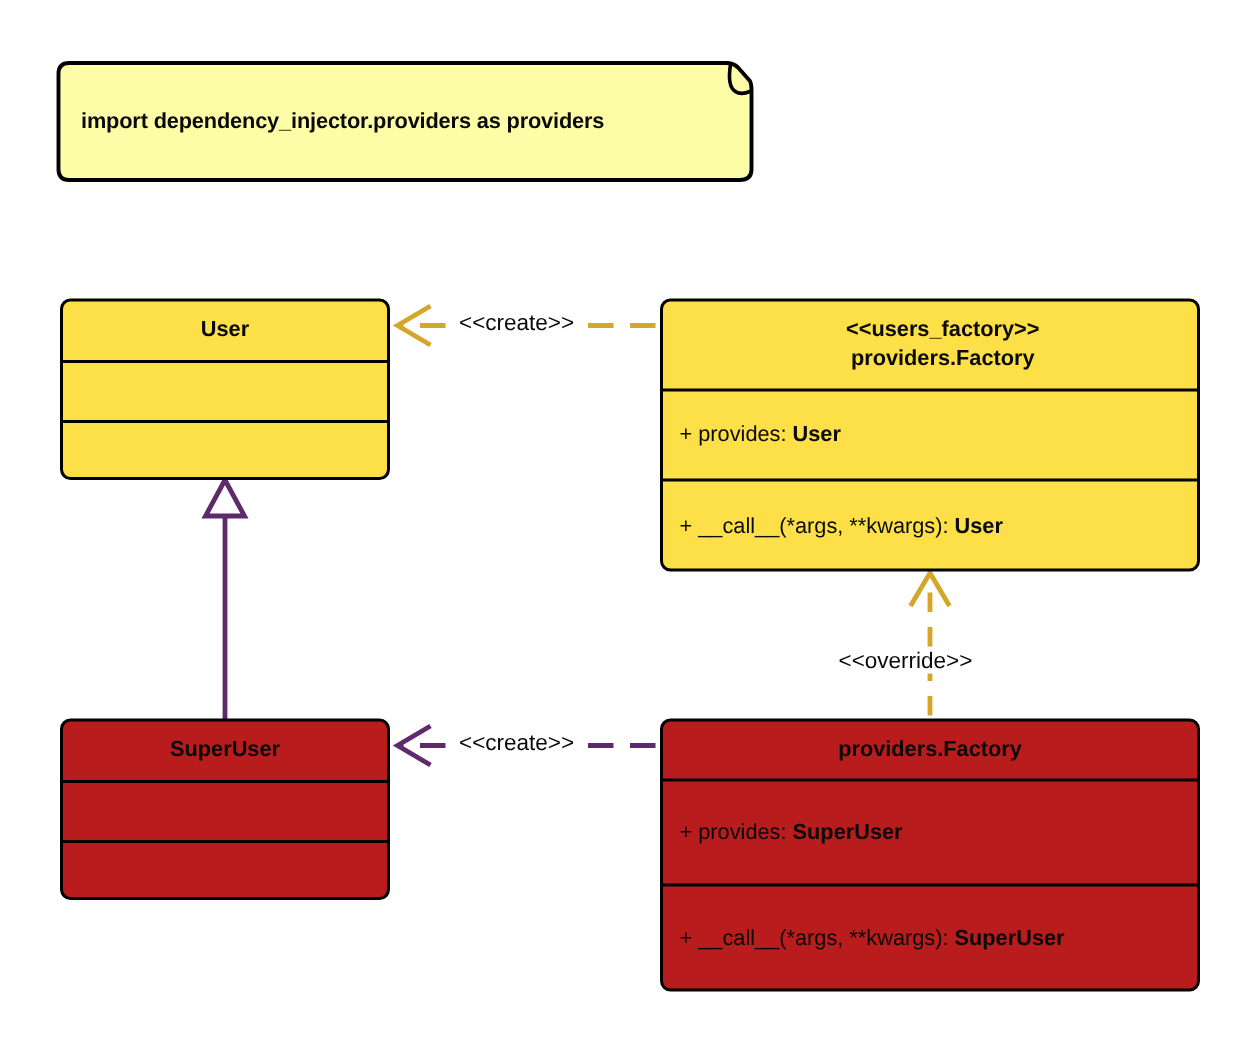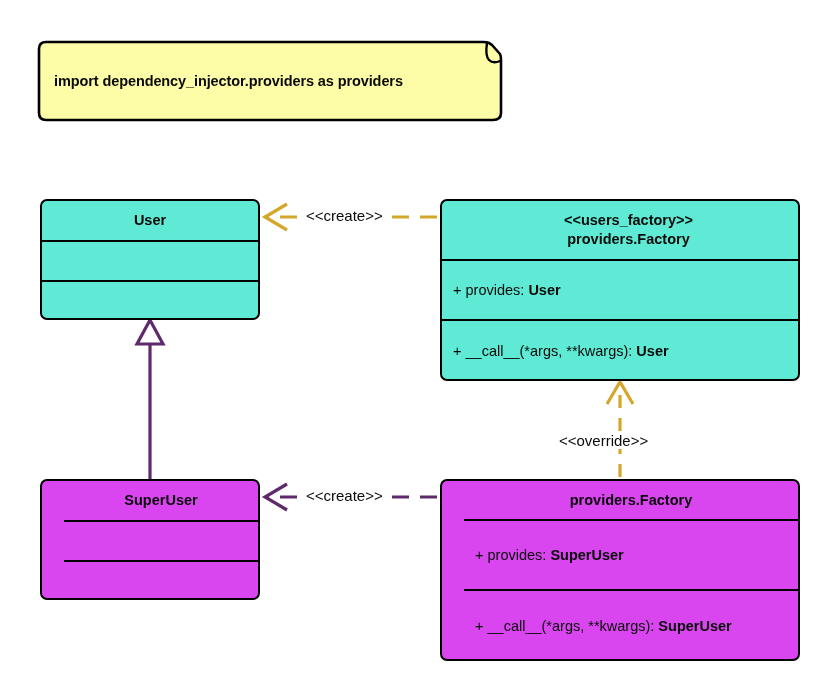--- a/index.html
+++ b/index.html
@@ -54,23 +54,23 @@
     white-space: nowrap;
   }
 
   
   .uml-class {
     position: absolute;
     box-sizing: border-box;
     border: 2.5px solid #000000;
     border-radius: 7px;
     overflow: hidden;
-    background: #5eead4;
+    background: #fde047;
   }
-  .uml-class.purple { background: #d946ef; padding-left: 22px; }
+  .uml-class.purple { background: #b91c1c; }
 
   .comp {
     box-sizing: border-box;
     border-bottom: 2.5px solid #000000;
     display: flex;
     align-items: center;
   }
   .comp.last { border-bottom: none; }
 
   .comp.title {

